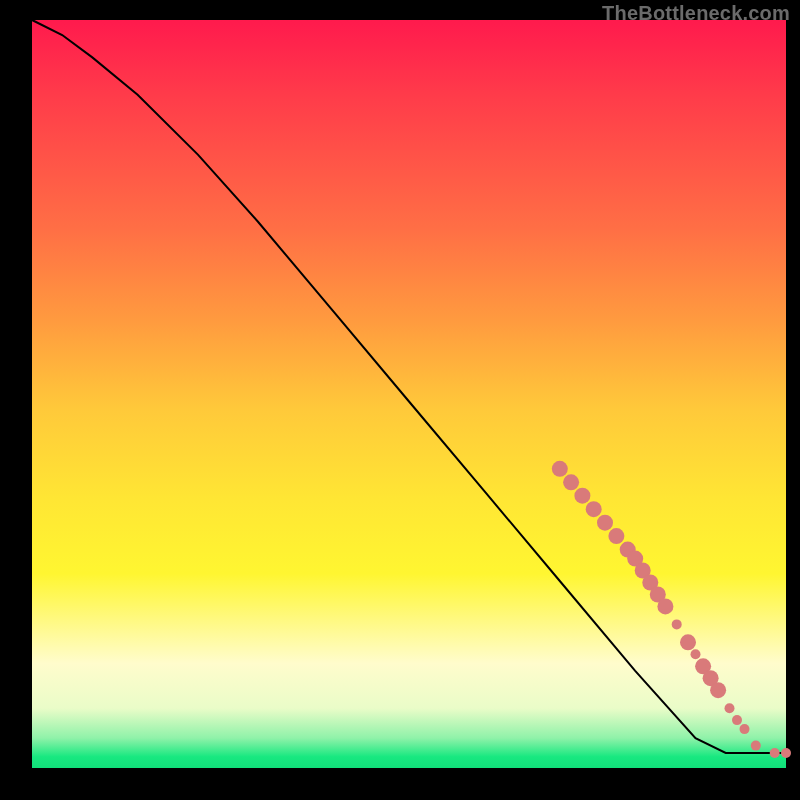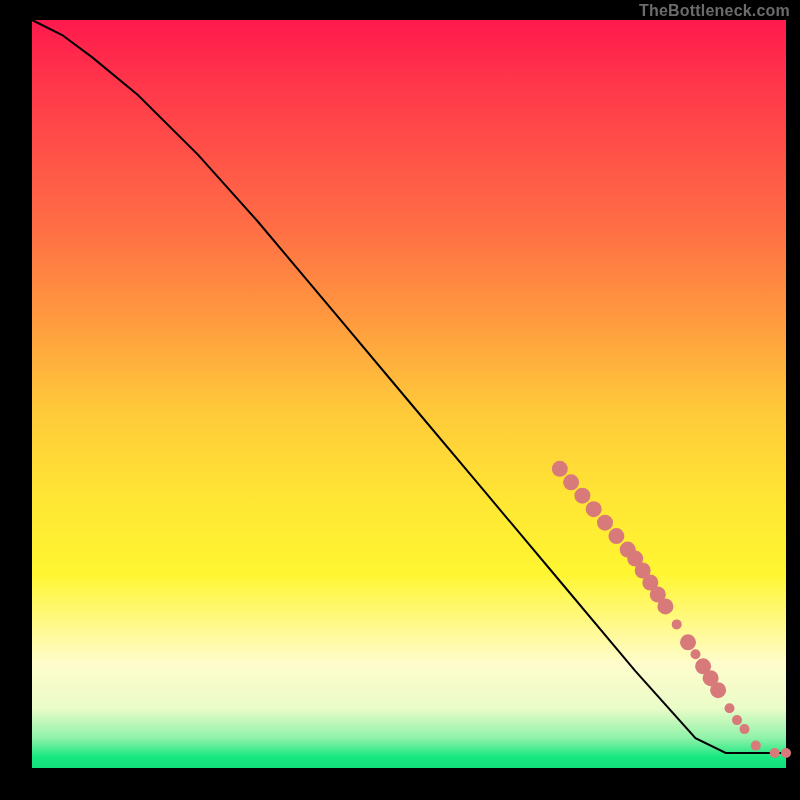--- a/index.html
+++ b/index.html
@@ -38,21 +38,21 @@
       #8ff2a9 96%,
       #18e880 98.5%,
       #11e07a 100%
     );
   }
   .watermark {
     position: absolute;
     top: 2px;
     right: 10px;
     font-family: Arial, Helvetica, sans-serif;
-    font-size: 16px;
+    font-size: 20px;
     font-weight: 600;
     color: #6b6b6b;
     letter-spacing: 0.2px;
     user-select: none;
   }
   svg.curve {
     position: absolute;
     left: 0;
     top: 0;
     width: 754px;

